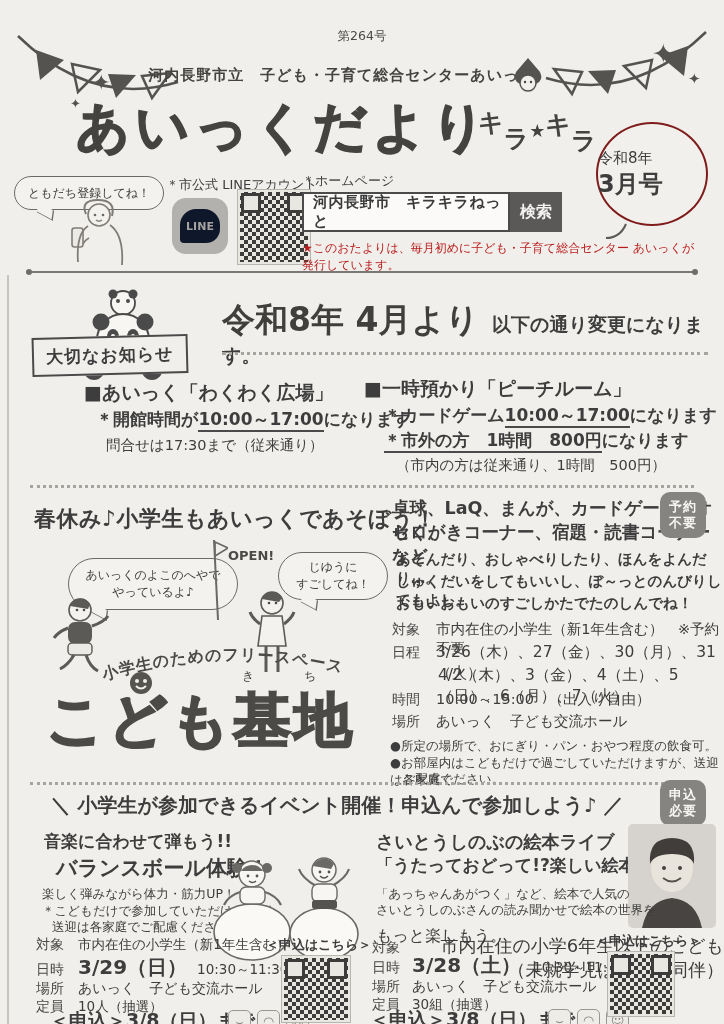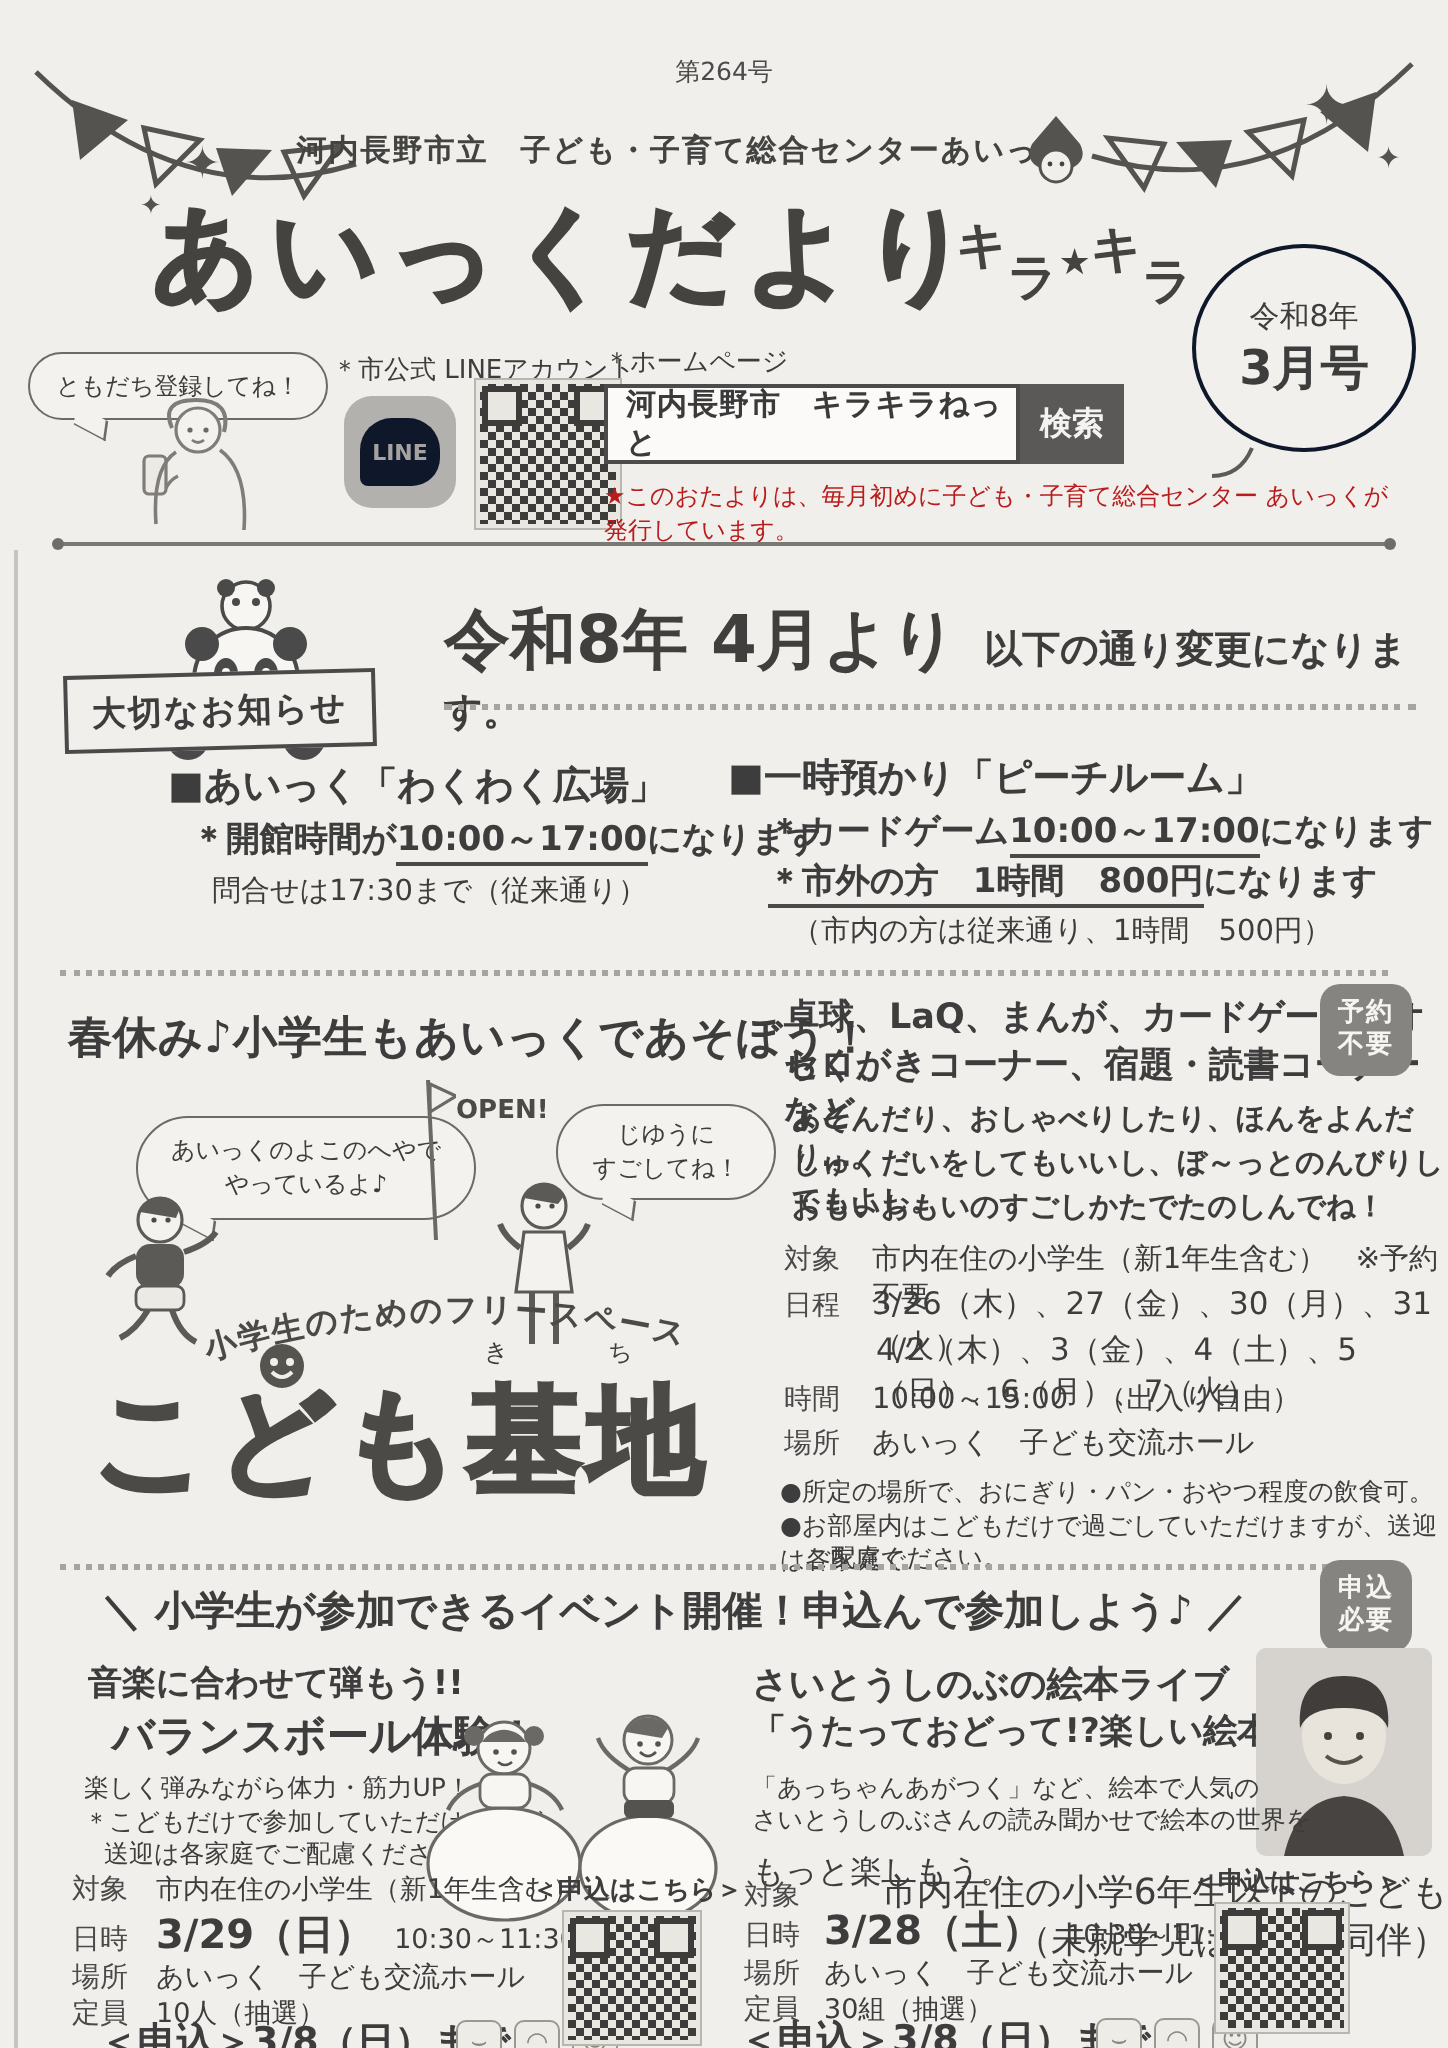--- a/index.html
+++ b/index.html
@@ -65,22 +65,22 @@
   .kira span { display:inline-block; font-weight:900; }
   .title-main {
     font-size:53px; font-weight:900; letter-spacing:5px; color:#454340;
     -webkit-text-stroke:1.5px #454340;
   }
   .big-kichi {
     font-size:58px; font-weight:900; letter-spacing:3px; color:#4c4a47;
     -webkit-text-stroke:2px #4c4a47;
   }
   .circle-issue {
-    width:112px; height:104px; border:2px solid #0f172a; border-radius:50%;
-    display:flex; flex-direction:column; align-items:center; justify-content:center;
+    width:112px; height:104px; border:2px solid #7f1d1d; border-radius:50%;
+    display:flex; flex-direction:column; justify-content:center;
     background:#f2f0ec;
   }
   .stampset { display:flex; gap:6px; }
   .stamp {
     width:23px; height:23px; border:1.6px solid #9b9893; border-radius:5px;
     display:flex; align-items:center; justify-content:center; color:#8a8782;
     font-size:13px; background:#eeece7;
   }
   svg { display:block; }
 </style>

